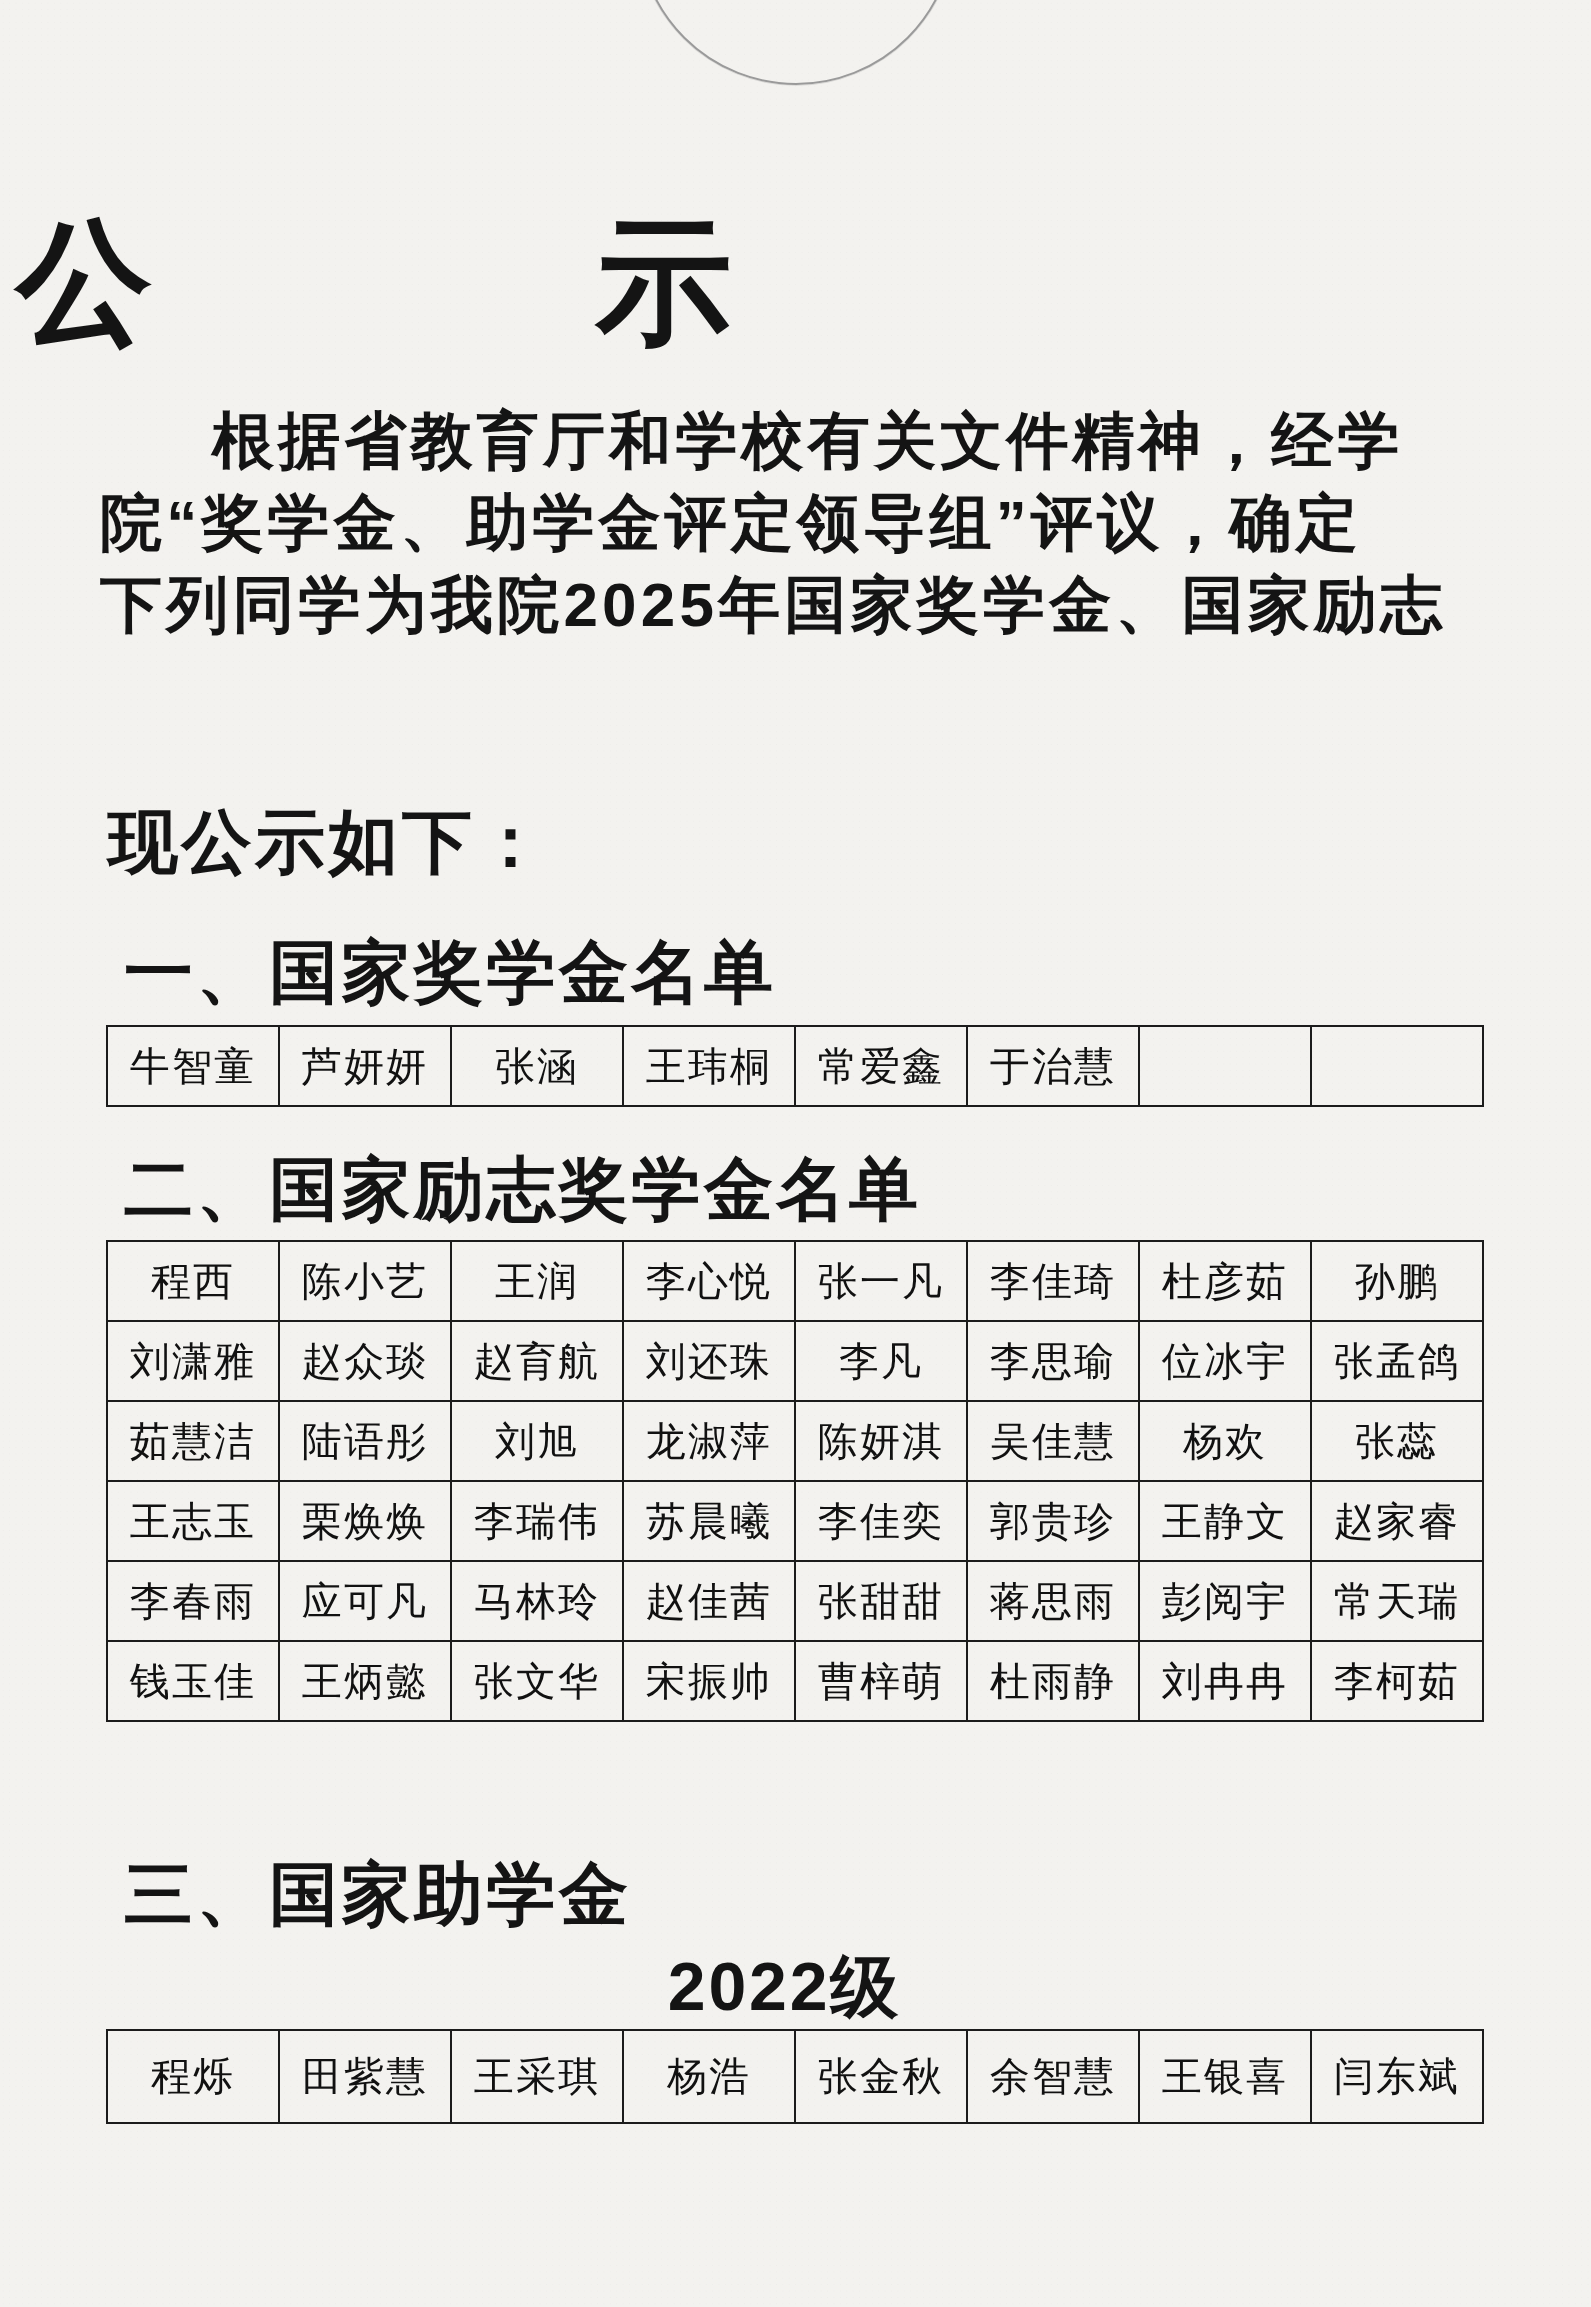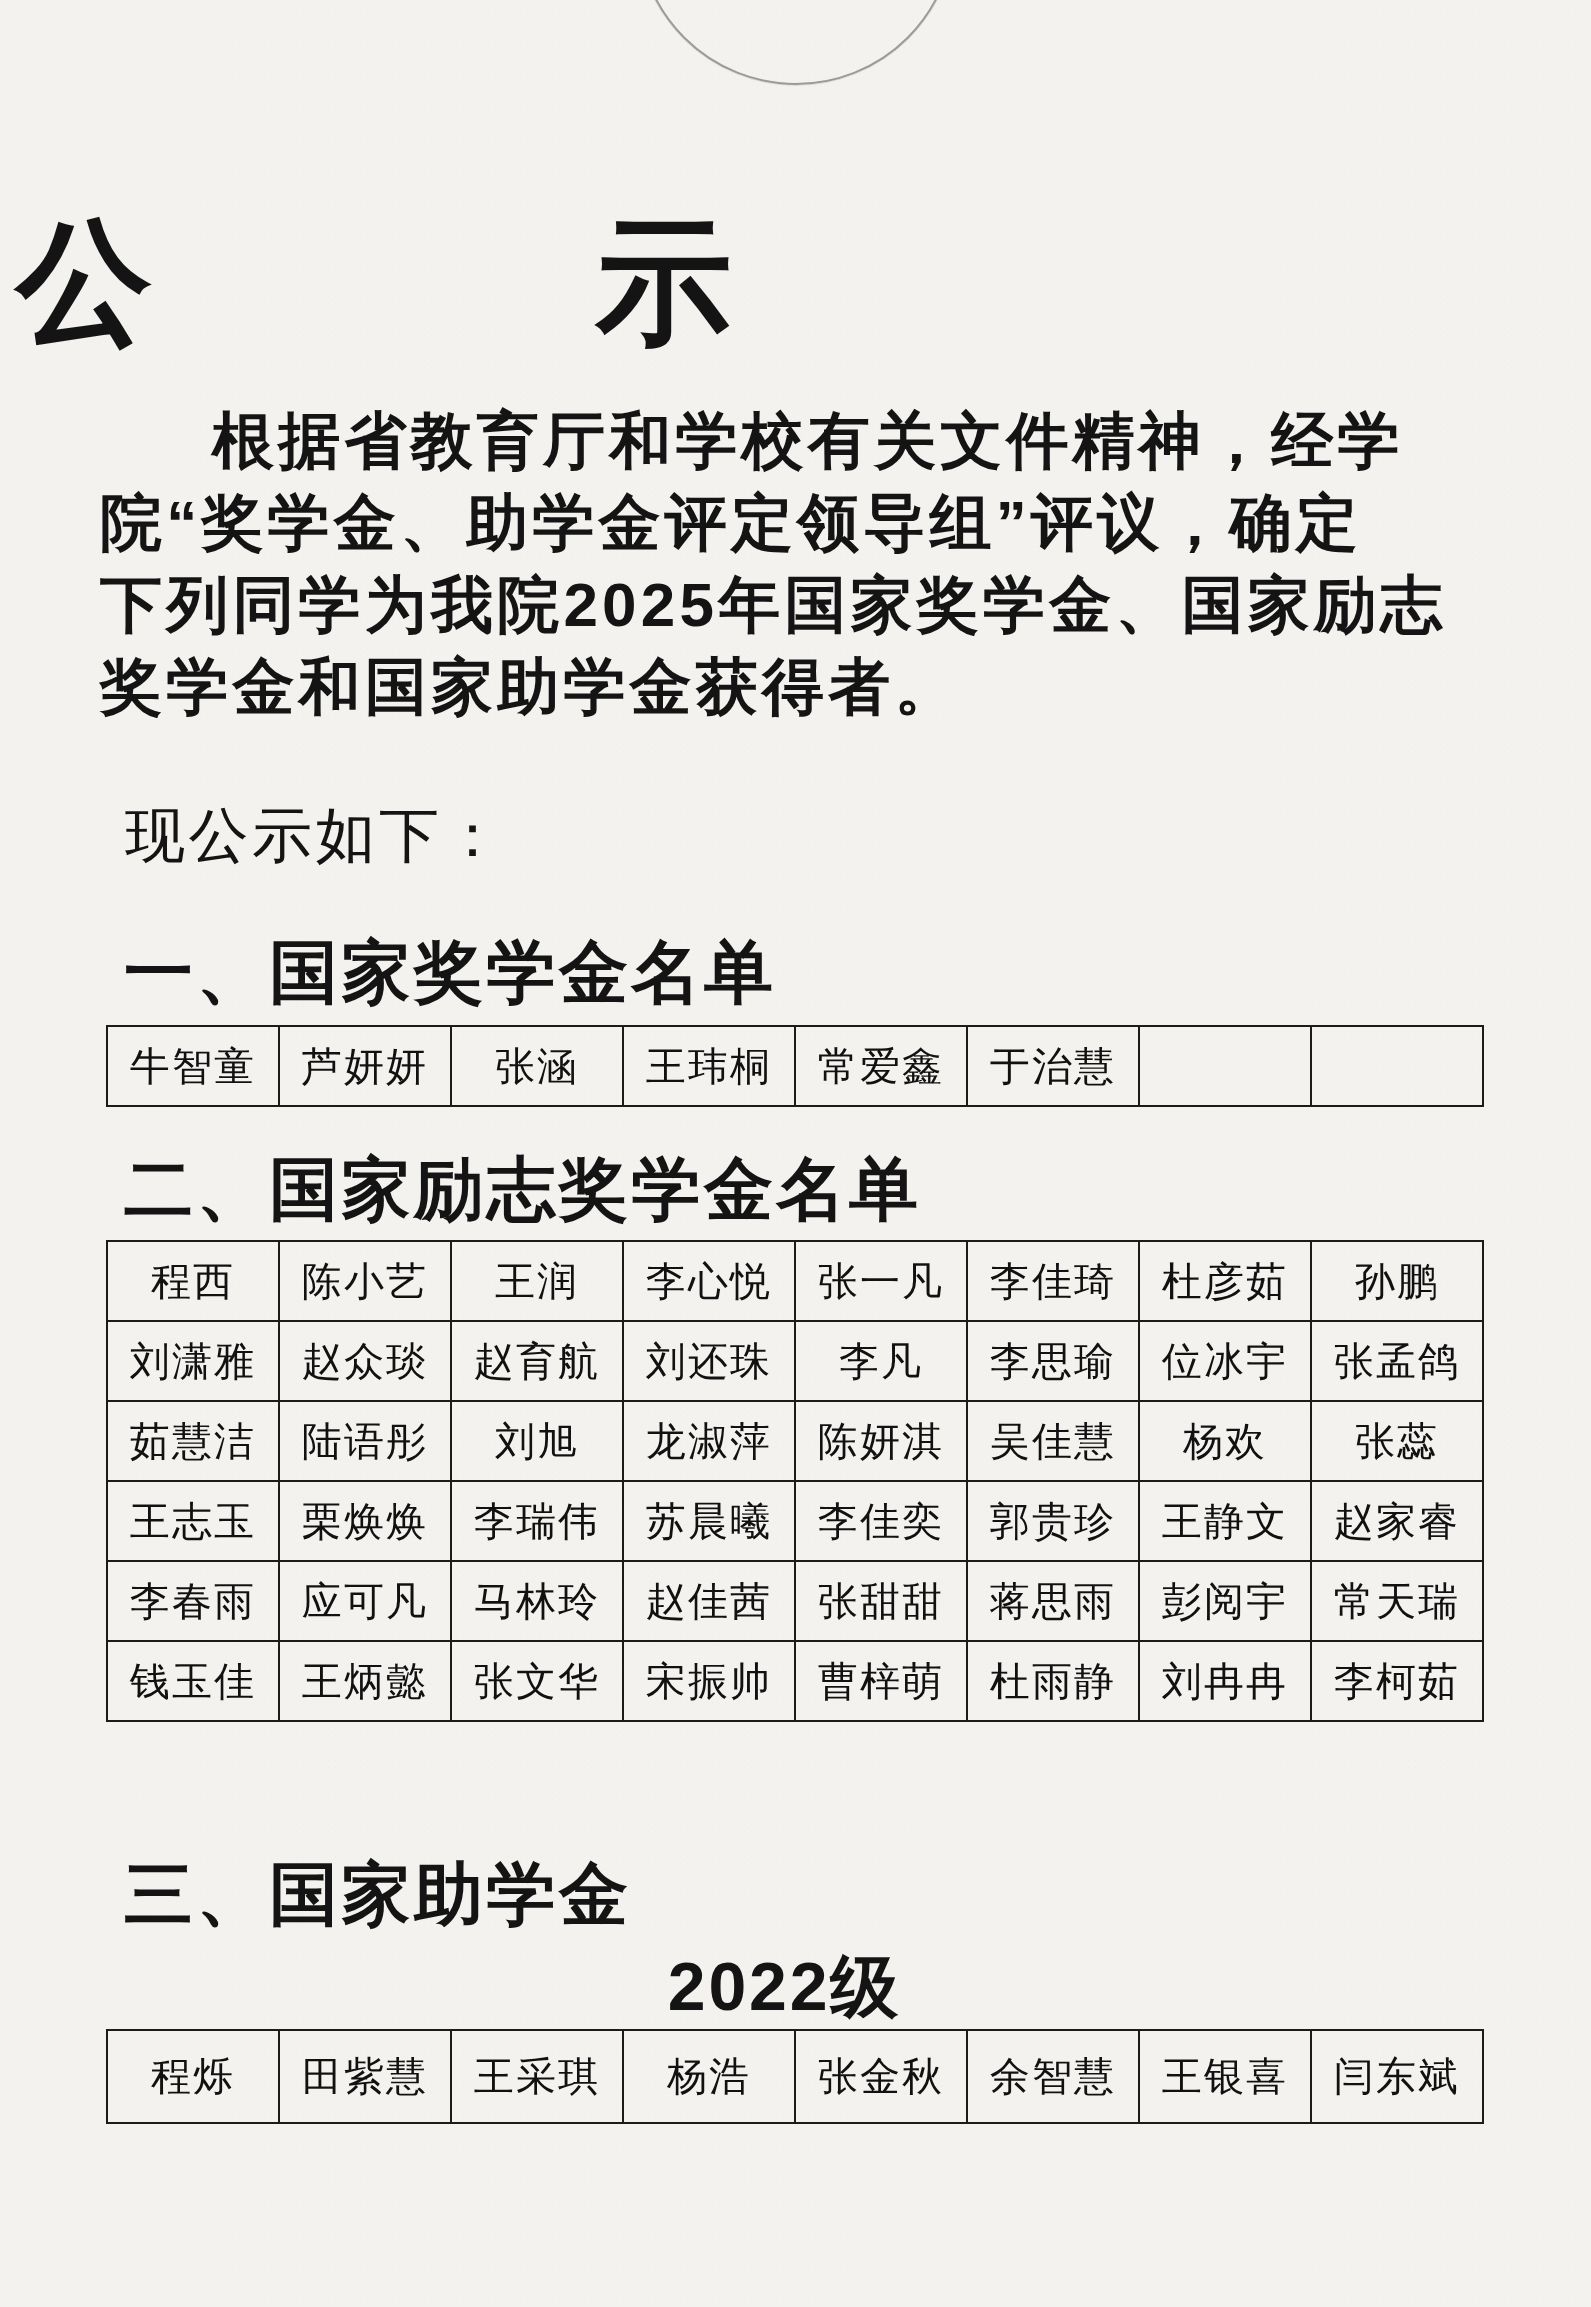--- a/index.html
+++ b/index.html
@@ -41,22 +41,22 @@
   .intro-line {
     font-size: 62px;
     line-height: 82px;
     font-weight: bold;
     letter-spacing: 4.2px;
     white-space: nowrap;
     color: #141414;
   }
   .intro-line.indent { padding-left: 112px; }
   .announce {
-    position: absolute; top: 796px; left: 125px;
-    font-size: 60px; font-weight: normal; letter-spacing: 3.5px;
+    position: absolute; top: 796px; left: 108px;
+    font-size: 70px; font-weight: bold; letter-spacing: 3.5px;
     color: #141414; white-space: nowrap;
   }
   .sec-heading {
     position: absolute; left: 124px;
     margin: 0;
     font-size: 69px; font-weight: bold; letter-spacing: 3.5px;
     color: #141414; white-space: nowrap;
   }
   .sec1 { top: 927px; }
   .sec2 { top: 1144px; }
@@ -100,21 +100,20 @@
 <div class="page">
 
   <div class="scan-circle"></div>
 
   <h1 class="doc-title">公 示</h1>
 
   <div class="intro">
     <div class="intro-line indent">根据省教育厅和学校有关文件精神，经学</div>
     <div class="intro-line">院“奖学金、助学金评定领导组”评议，确定</div>
     <div class="intro-line">下列同学为我院2025年国家奖学金、国家励志</div>
-    <div class="intro-line">奖学金和国家助学金获得者。</div>
   </div>
 
   <div class="announce">现公示如下：</div>
 
   <h2 class="sec-heading sec1">一、国家奖学金名单</h2>
   <table class="names-table t1">
       <tbody>
         <tr>
           <td>牛智童</td>
           <td>芦妍妍</td>

